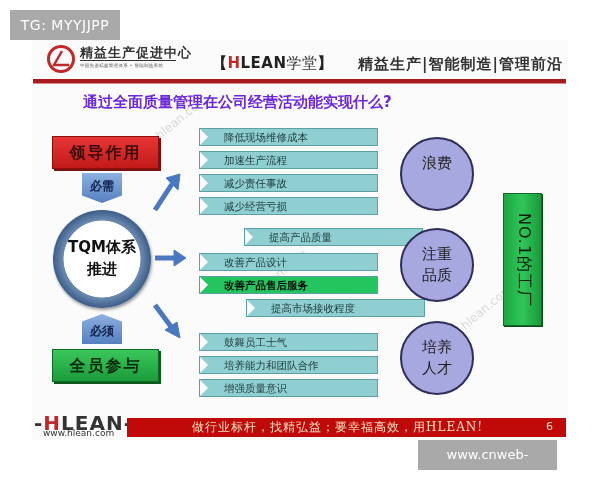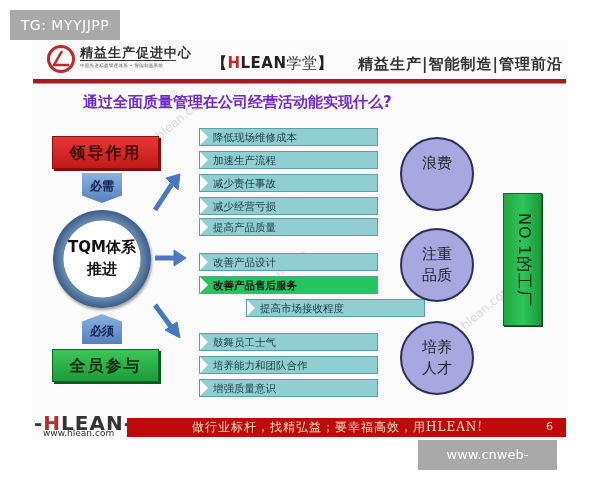--- a/index.html
+++ b/index.html
@@ -19,21 +19,21 @@
   .top-rule{left:33px;top:79px;width:533px;height:4px;background:#a51c1f;border-bottom:1px solid #d88;}
   .question{left:83px;top:93px;font-size:15px;font-weight:bold;color:#6d28d9;text-align:center;}
   .lead-box{left:52px;top:136px;width:107px;height:33px;background:linear-gradient(#e83535,#c21a1a);border:1px solid #8a1010;box-shadow:2px 2px 0 #7a1010;box-sizing:border-box;color:#3a0a0a;font-size:16px;font-weight:bold;text-align:center;line-height:31px;letter-spacing:2px;}
   .part-box{left:52px;top:349px;width:107px;height:33px;background:linear-gradient(#3ac75a,#1b9c3a);border:1px solid #0e6a22;box-shadow:2px 2px 0 #0e5a1e;box-sizing:border-box;color:#0b2a10;font-size:16px;font-weight:bold;text-align:center;line-height:31px;letter-spacing:2px;}
   .conn{left:82px;width:40px;height:30px;background:linear-gradient(#8cb0df,#5580c0);color:#10204a;font-size:12px;font-weight:bold;text-align:center;line-height:26px;}
   .conn-top{top:173px;clip-path:polygon(0 0,100% 0,100% 75%,50% 100%,0 75%);}
   .conn-bot{top:314px;clip-path:polygon(50% 0,100% 25%,100% 100%,0 100%,0 25%);line-height:34px;}
   .tqm-ring{left:53px;top:210px;width:98px;height:98px;border-radius:50%;background:radial-gradient(circle,#fff 55%,#6c8bb0 56%,#3d5f8a 70%,#6d8fb5 85%);box-shadow:1px 2px 3px #999;}
   .tqm-text{left:53px;top:236px;width:98px;text-align:center;font-size:15px;font-weight:bold;color:#111;line-height:22px;}
   .arrow{position:absolute;}
-  .benefit{position:absolute;left:199px;width:179px;height:18px;background:#8fcfd2;border:1px solid #5aa0a5;box-sizing:border-box;font-family:"DejaVu Serif",serif;font-size:10.5px;color:#1d3a3c;line-height:17px;padding-left:13px;}
+  .benefit{position:absolute;left:199px;width:179px;height:18px;background:#8fcfd2;border:1px solid #5aa0a5;box-sizing:border-box;font-family:"DejaVu Serif",serif;font-size:10.5px;color:#1d3a3c;line-height:17px;padding-left:24px;}
   .benefit::before{content:"";position:absolute;left:0;top:0;width:8px;height:16px;background:#fbfbfb;clip-path:polygon(0 0,100% 50%,0 100%);}
   .benefit.hl{background:#22c55e;font-family:"DejaVu Sans",sans-serif;color:#111;font-weight:bold;}
   .goal{position:absolute;left:400px;width:74px;height:74px;border-radius:50%;background:#a8a8e0;border:2px solid #2e2e5a;box-sizing:border-box;text-align:center;font-size:15px;color:#222;line-height:21px;padding-top:14px;}
   .no1{left:503px;top:193px;width:39px;height:133px;background:linear-gradient(90deg,#1fa843,#2fc559,#1a9a3a);border:1px solid #0f6a26;box-shadow:1px 1px 0 #0a4a18;box-sizing:border-box;}
   .no1 span{position:absolute;left:50%;top:50%;transform:translate(-50%,-50%) rotate(90deg);white-space:nowrap;font-size:16px;color:#0b2010;letter-spacing:1px;}
   .foot-logo{left:34px;top:411px;font-size:20px;font-weight:bold;color:#333;letter-spacing:1px;}
   .foot-logo .h{color:#c0282a;}
   .foot-url{left:43px;top:428px;font-size:9px;color:#333;}
   .foot-bar{left:127px;top:418px;width:439px;height:19px;background:#c00a0a;}
   .foot-slogan{left:192px;top:419px;font-family:"DejaVu Serif",serif;font-size:12px;color:#f4e2c0;letter-spacing:1px;}
@@ -83,21 +83,21 @@
     <line x1="5" y1="135" x2="22" y2="158" stroke-width="5"></line>
       <polygon points="15,160 30,168 27,152"></polygon>
   </g>
 </svg>
 
 <div class="benefit" style="top:128px;">降低现场维修成本</div>
 <div class="benefit" style="top:151px;">加速生产流程</div>
 <div class="benefit" style="top:174px;">减少责任事故</div>
 <div class="benefit" style="top:197px;">减少经营亏损</div>
 
-<div class="benefit" style="top:218px;">提高产品质量</div>
+<div class="benefit" style="top:228px;margin-left:45px;">提高产品质量</div>
 <div class="benefit" style="top:253px;">改善产品设计</div>
 <div class="benefit hl" style="top:276px;">改善产品售后服务</div>
 <div class="benefit" style="top:299px;margin-left:47px;">提高市场接收程度</div>
 
 <div class="benefit" style="top:333px;">鼓舞员工士气</div>
 <div class="benefit" style="top:356px;">培养能力和团队合作</div>
 <div class="benefit" style="top:379px;">增强质量意识</div>
 
 <div class="goal" style="top:137px;">
   <div>浪费</div>

